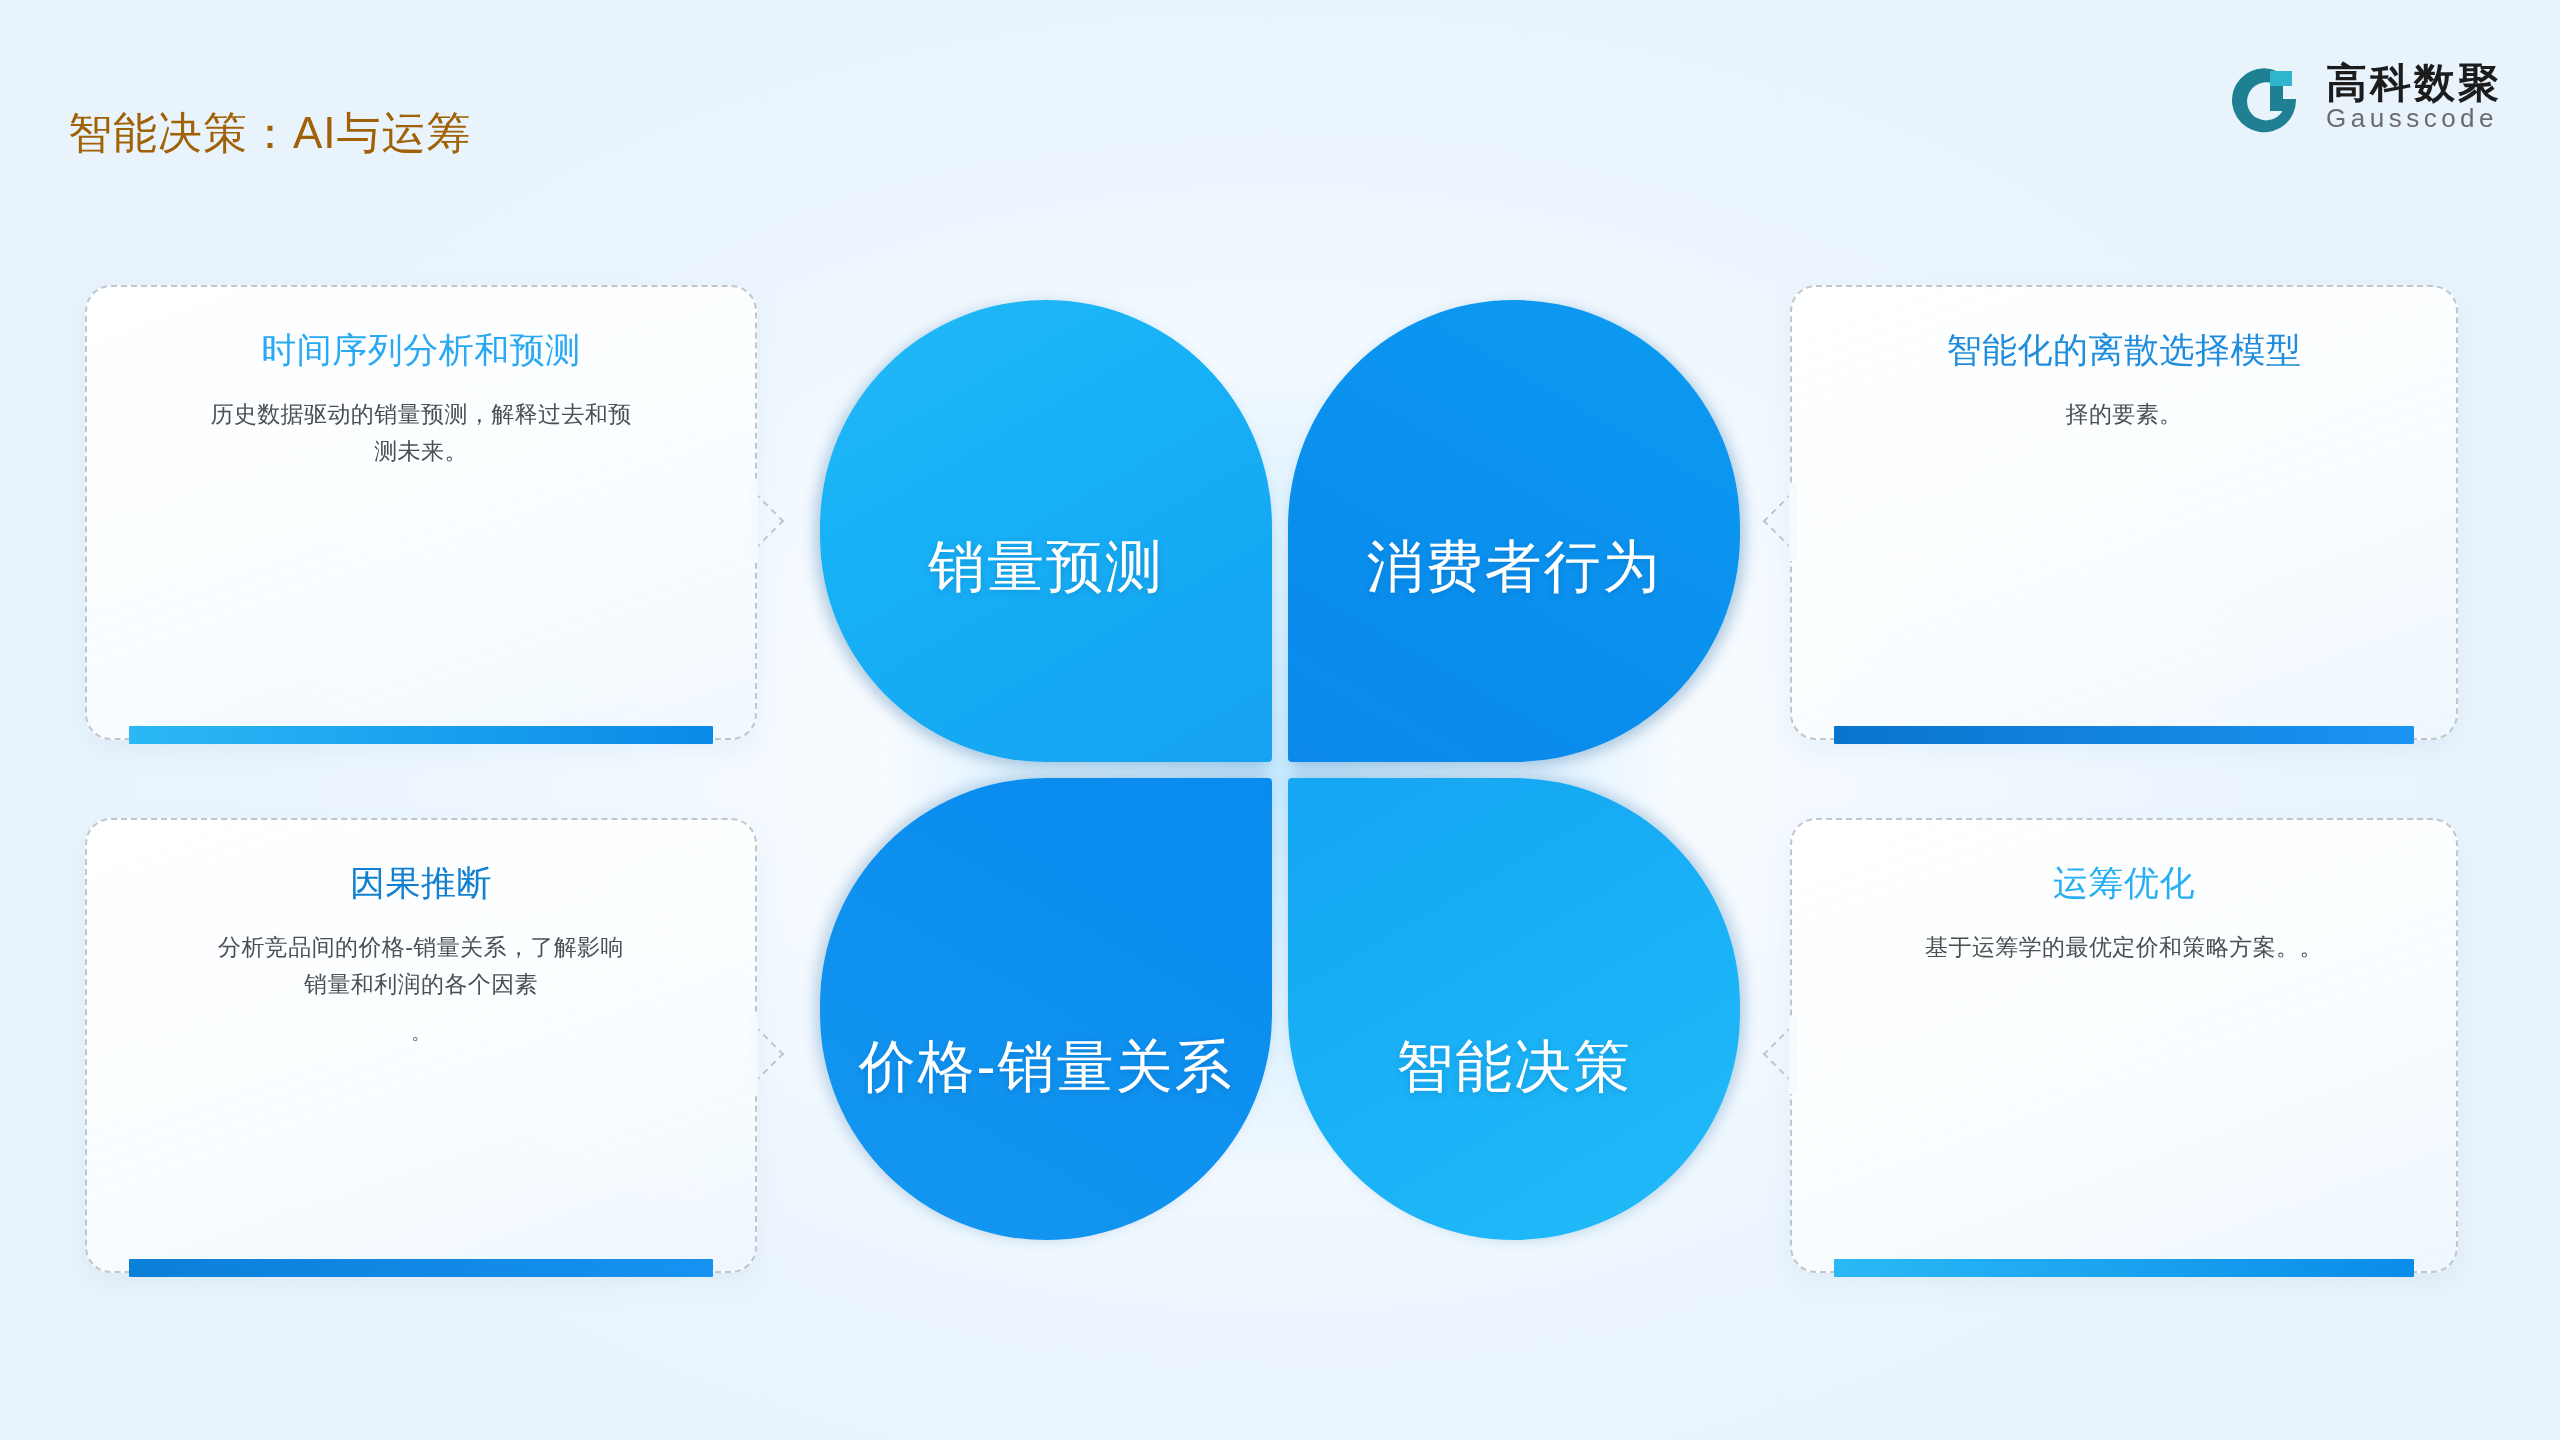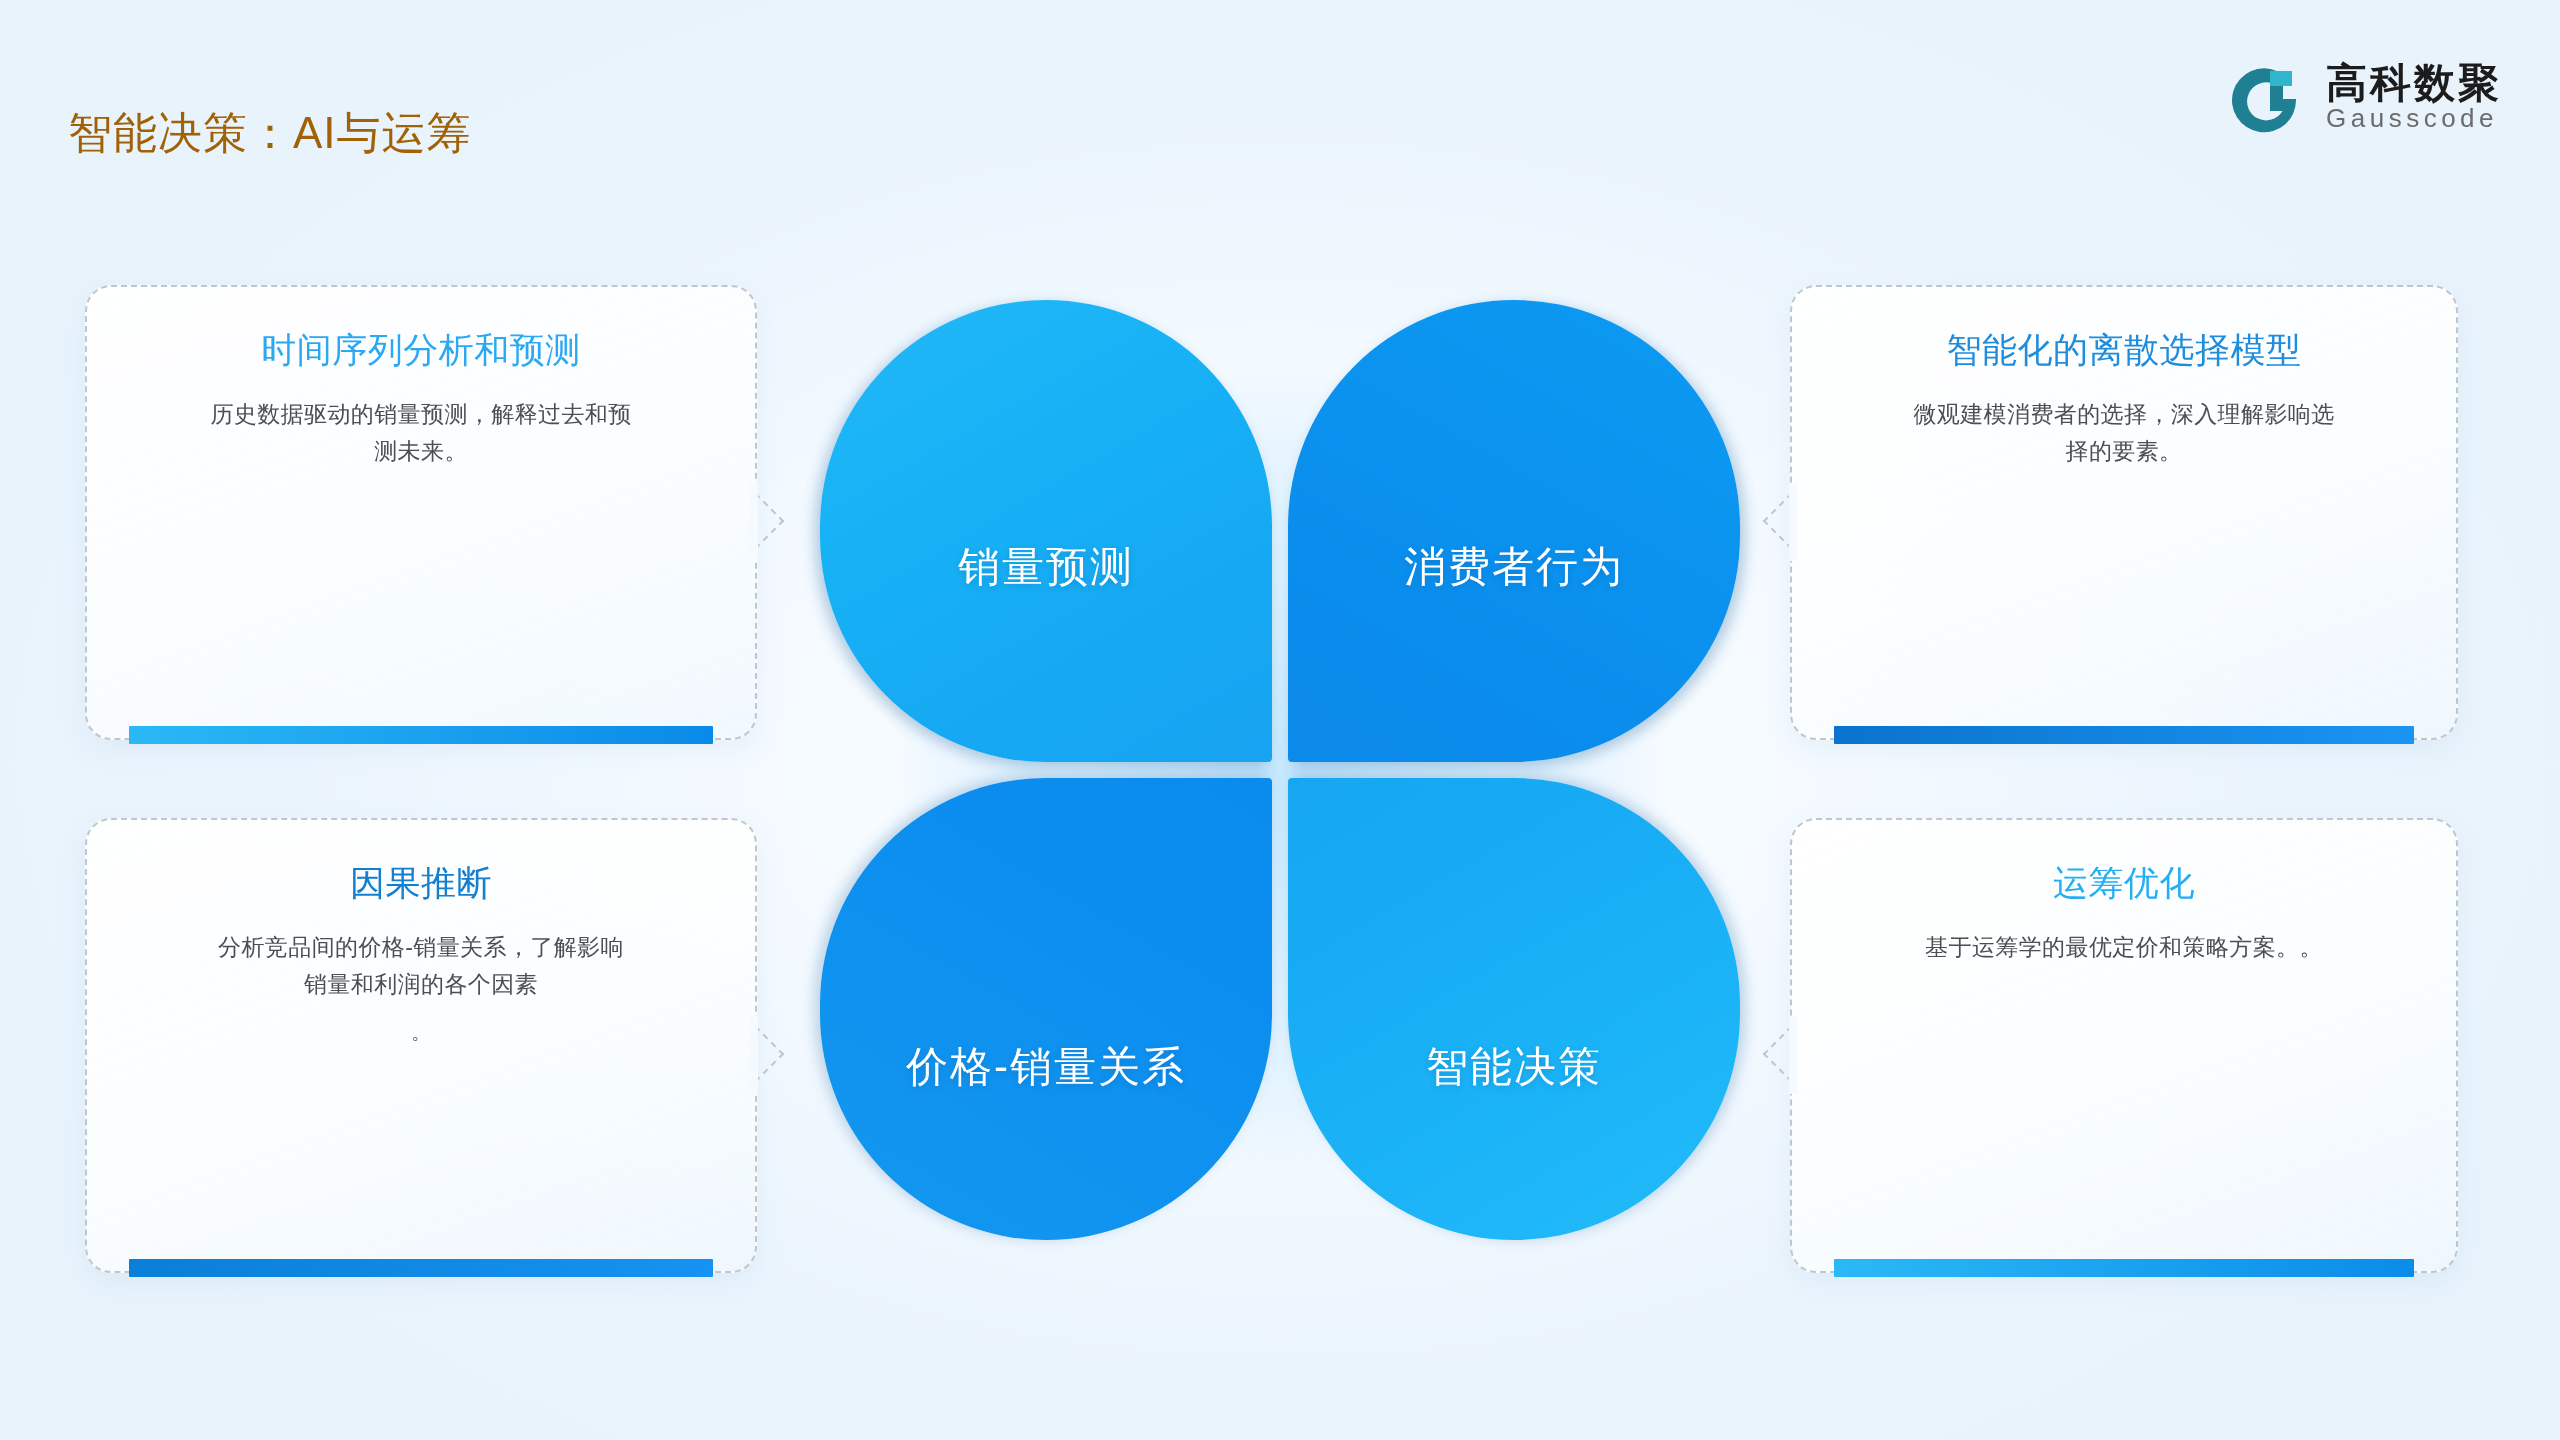--- a/index.html
+++ b/index.html
@@ -62,21 +62,21 @@
   
   .flower { position:absolute; left:820px; top:300px; width:920px; height:940px; }
   .glow {
     position:absolute; left:-60px; top:-60px; width:1040px; height:1060px;
     background:radial-gradient(closest-side, rgba(150,215,255,0.55) 0%, rgba(170,222,255,0.28) 52%, rgba(255,255,255,0) 76%);
     filter:blur(6px);
   }
   .petal {
     position:absolute; width:452px; height:462px;
     display:flex; align-items:center; justify-content:center;
-    color:#ffffff; font-size:42px; font-weight:500; letter-spacing:2px;
+    color:#ffffff; font-size:57px; font-weight:500; letter-spacing:2px;
     text-shadow:0 2px 6px rgba(0,60,120,0.22);
   }
   .petal span { position:relative; top:36px; }
   #petal-tl {
     left:0px; top:0px;
     border-radius:226px 226px 4px 226px;
     background:linear-gradient(150deg, #23b8f7 0%, #17b2f6 35%, #16a9f3 70%, #17a3f1 100%);
     box-shadow:-5px 4px 14px rgba(20,90,150,0.30);
   }
   #petal-tr {
@@ -145,21 +145,20 @@
   </div>
   <div class="accent-bar" style="background:linear-gradient(90deg,#0a7fd8 0%,#1692f2 100%)"></div>
   <div class="notch right"></div>
   <div class="notch-mask-r"></div>
 </div>
 
 <div class="card" id="card-tr">
   <div class="card-inner">
     <div class="card-title" style="color:#1f8ddc">智能化的离散选择模型</div>
     <div class="card-desc">
-      <div>微观建模消费者的选择，深入理解影响选</div>
       <div>择的要素。</div>
     </div>
   </div>
   <div class="accent-bar" style="background:linear-gradient(90deg,#0a74cd 0%,#1a94f3 100%)"></div>
   <div class="notch left"></div>
   <div class="notch-mask-l"></div>
 </div>
 
 <div class="card" id="card-br">
   <div class="card-inner">

